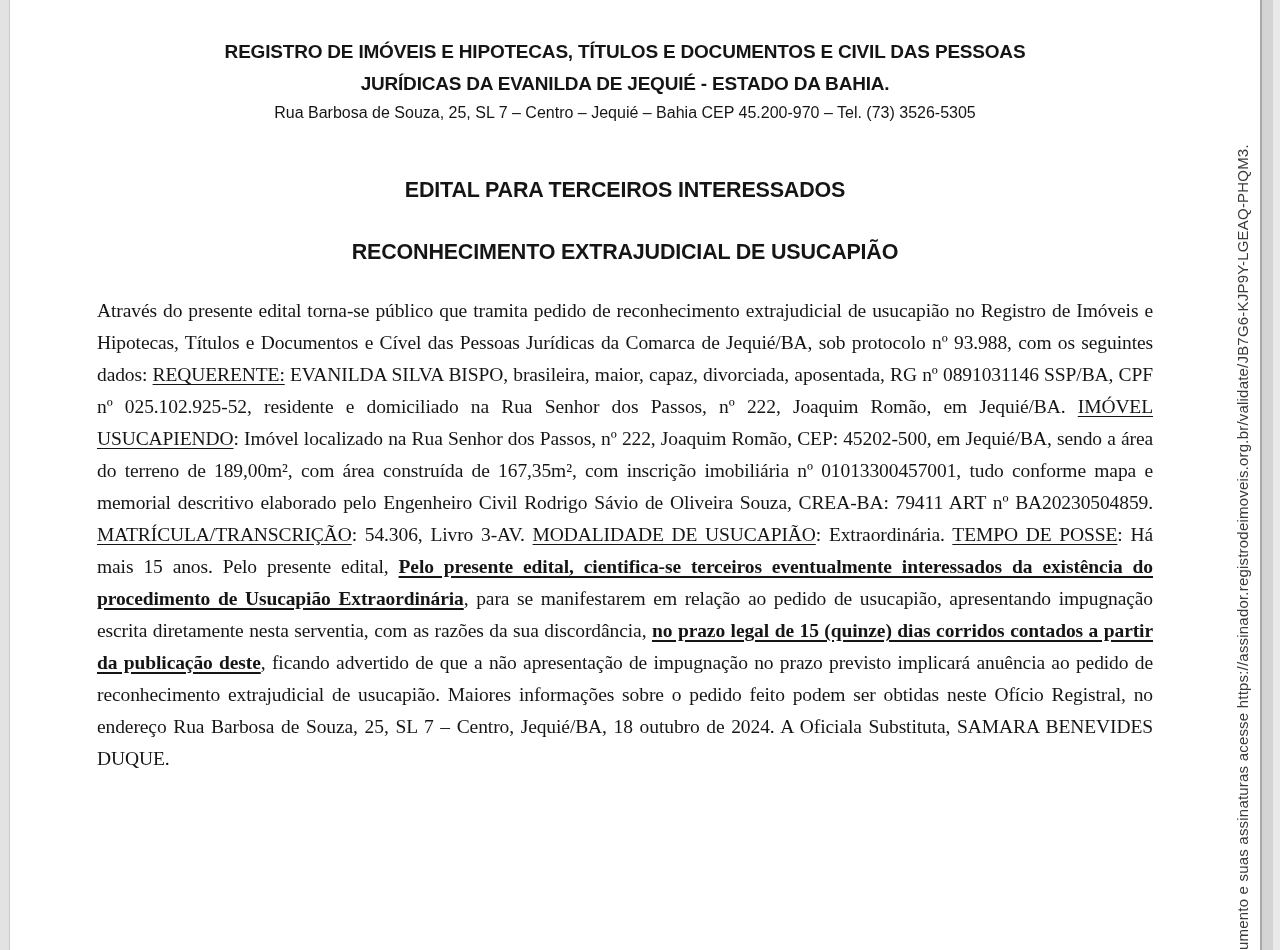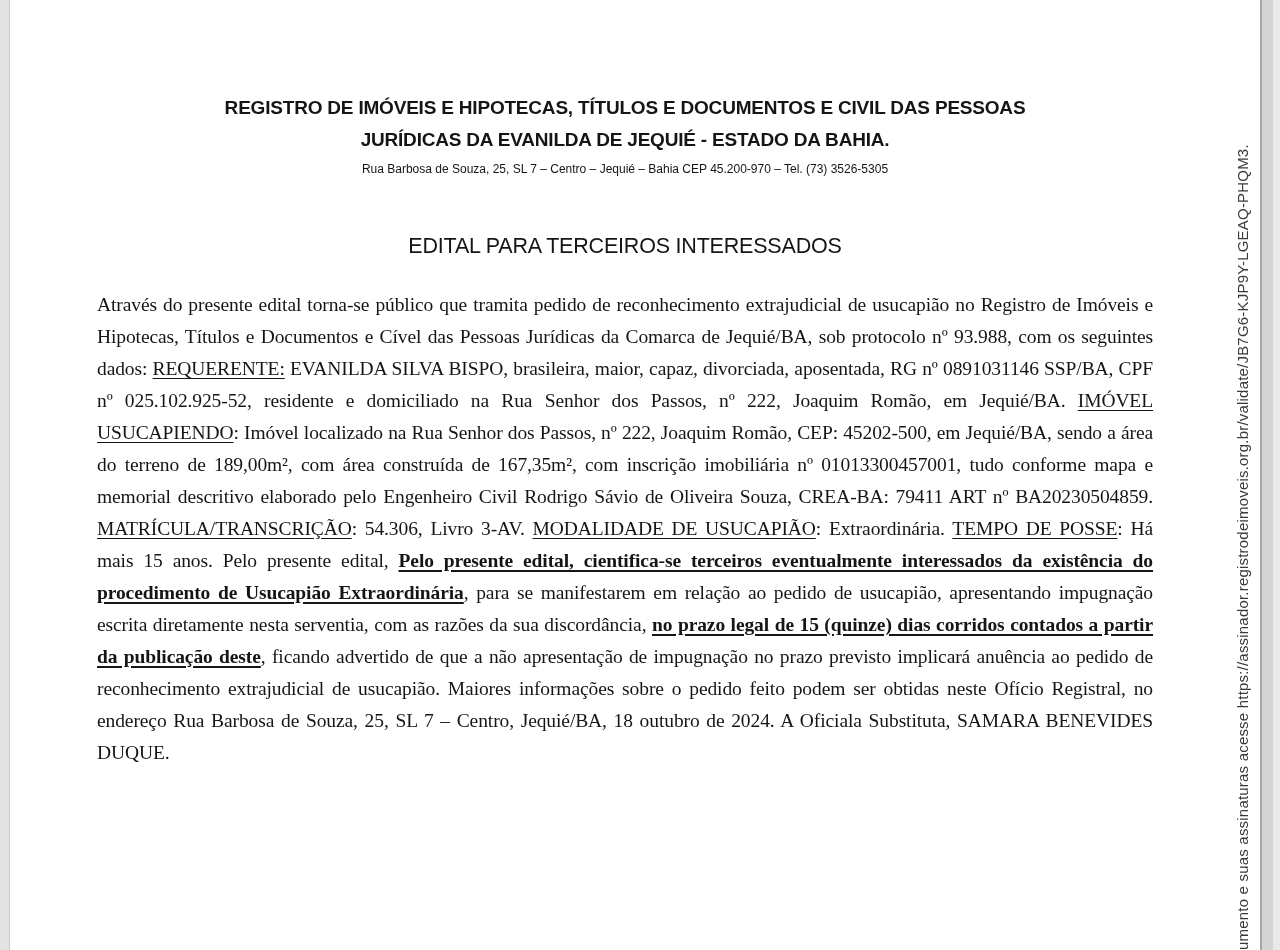--- a/index.html
+++ b/index.html
@@ -22,34 +22,33 @@
     position: absolute; top: 0; left: 1260px;
     width: 20px; height: 950px;
     background: linear-gradient(to right,
       #a8a8a8 0, #a8a8a8 2px,
       #d4d4d4 2px, #d4d4d4 13px,
       #e9e9e9 13px, #e9e9e9 20px);
   }
   .doc {
     position: absolute; left: 97px; top: 0;
     width: 1056px;
-    padding-top: 84px;
+    padding-top: 36px;
     box-sizing: content-box;
-    margin-top: 8px;
   }
   .hdr-bold {
     font-weight: 700; font-size: 19px; line-height: 32px;
     text-align: center; letter-spacing: -0.2px;
   }
   .hdr-addr {
-    font-size: 12px; line-height: 20px;
+    font-size: 16px; line-height: 20px;
     text-align: center; margin-top: 3px;
   }
   .title-1 {
-    font-weight: 400; font-size: 21.5px; line-height: 26px;
+    font-weight: 700; font-size: 21.5px; line-height: 26px;
     text-align: center; margin: 54px 0 0 0; letter-spacing: -0.2px;
   }
   .title-2 {
     font-weight: 700; font-size: 21.5px; line-height: 26px;
     text-align: center; margin: 36px 0 0 0; letter-spacing: -0.2px;
   }
   .body-text {
     margin: 30px 0 0 0;
     font-size: 19.5px; line-height: 32px;
     text-align: justify;
@@ -89,20 +88,21 @@
   <div class="doc">
 
     <div class="hdr">
       <div class="hdr-bold">REGISTRO DE IMÓVEIS E HIPOTECAS, TÍTULOS E DOCUMENTOS E CIVIL DAS PESSOAS</div>
       <div class="hdr-bold">JURÍDICAS DA EVANILDA DE JEQUIÉ - ESTADO DA BAHIA.</div>
       <div class="hdr-addr">Rua Barbosa de Souza, 25, SL 7 – Centro – Jequié – Bahia CEP 45.200-970 – Tel. (73) 3526-5305</div>
     </div>
 
     <div class="title-1">EDITAL PARA TERCEIROS INTERESSADOS</div>
 
+    <div class="title-2">RECONHECIMENTO EXTRAJUDICIAL DE USUCAPIÃO</div>
 
     <p class="body-text"><span class="run-n">Através do presente edital torna-se público que tramita pedido de reconhecimento extrajudicial de usucapião no Registro de Imóveis e Hipotecas, Títulos e Documentos e Cível das Pessoas Jurídicas da Comarca de Jequié/BA, sob protocolo nº 93.988, com os seguintes dados: </span><span class="run-u">REQUERENTE:</span><span class="run-n"> EVANILDA SILVA BISPO, brasileira, maior, capaz, divorciada, aposentada, RG nº 0891031146 SSP/BA, CPF nº 025.102.925-52, residente e domiciliado na Rua Senhor dos Passos, nº 222, Joaquim Romão, em Jequié/BA. </span><span class="run-u">IMÓVEL USUCAPIENDO</span><span class="run-n">: Imóvel localizado na Rua Senhor dos Passos, nº 222, Joaquim Romão, CEP: 45202-500, em Jequié/BA, sendo a área do terreno de 189,00m², com área construída de 167,35m², com inscrição imobiliária nº 01013300457001, tudo conforme mapa e memorial descritivo elaborado pelo Engenheiro Civil Rodrigo Sávio de Oliveira Souza, CREA-BA: 79411 ART nº BA20230504859. </span><span class="run-u">MATRÍCULA/TRANSCRIÇÃO</span><span class="run-n">: 54.306, Livro 3-AV. </span><span class="run-u">MODALIDADE DE USUCAPIÃO</span><span class="run-n">: Extraordinária. </span><span class="run-u">TEMPO DE POSSE</span><span class="run-n">: Há mais 15 anos. Pelo presente edital, </span><span class="run-bu">Pelo presente edital, cientifica-se terceiros eventualmente interessados da existência do procedimento de Usucapião Extraordinária</span><span class="run-n">, para se manifestarem em relação ao pedido de usucapião, apresentando impugnação escrita diretamente nesta serventia, com as razões da sua discordância, </span><span class="run-bu">no prazo legal de 15 (quinze) dias corridos contados a partir da publicação deste</span><span class="run-n">, ficando advertido de que a não apresentação de impugnação no prazo previsto implicará anuência ao pedido de reconhecimento extrajudicial de usucapião. Maiores informações sobre o pedido feito podem ser obtidas neste Ofício Registral, no endereço Rua Barbosa de Souza, 25, SL 7 – Centro, Jequié/BA, 18 outubro de 2024. A Oficiala Substituta, SAMARA BENEVIDES DUQUE.</span></p>
 
   </div>
 
   <div class="side-url">umento e suas assinaturas acesse https://assinador.registrodeimoveis.org.br/validate/JB7G6-KJP9Y-LGEAQ-PHQM3.</div>
 
   <div class="right-band"></div>
 
 </div>

